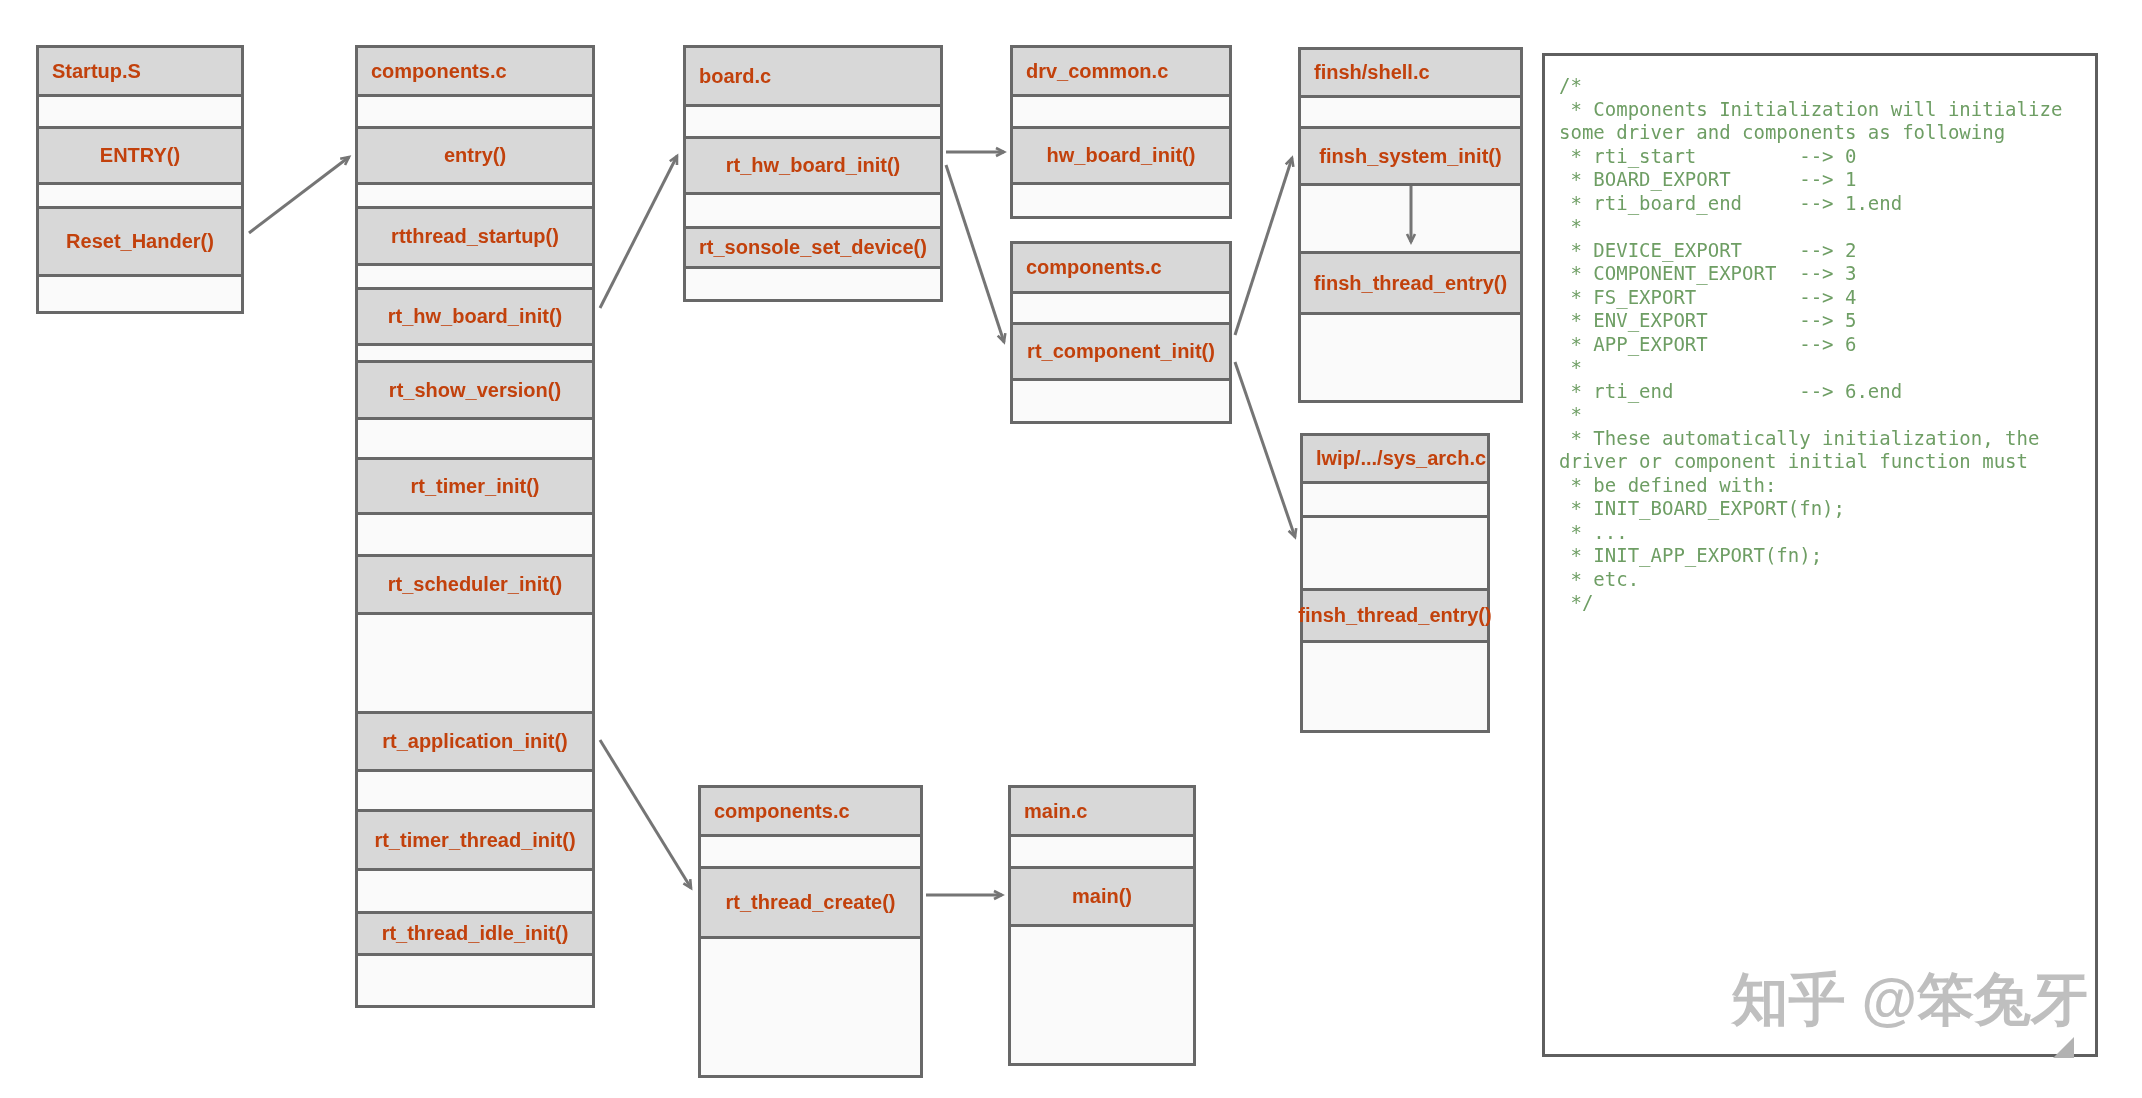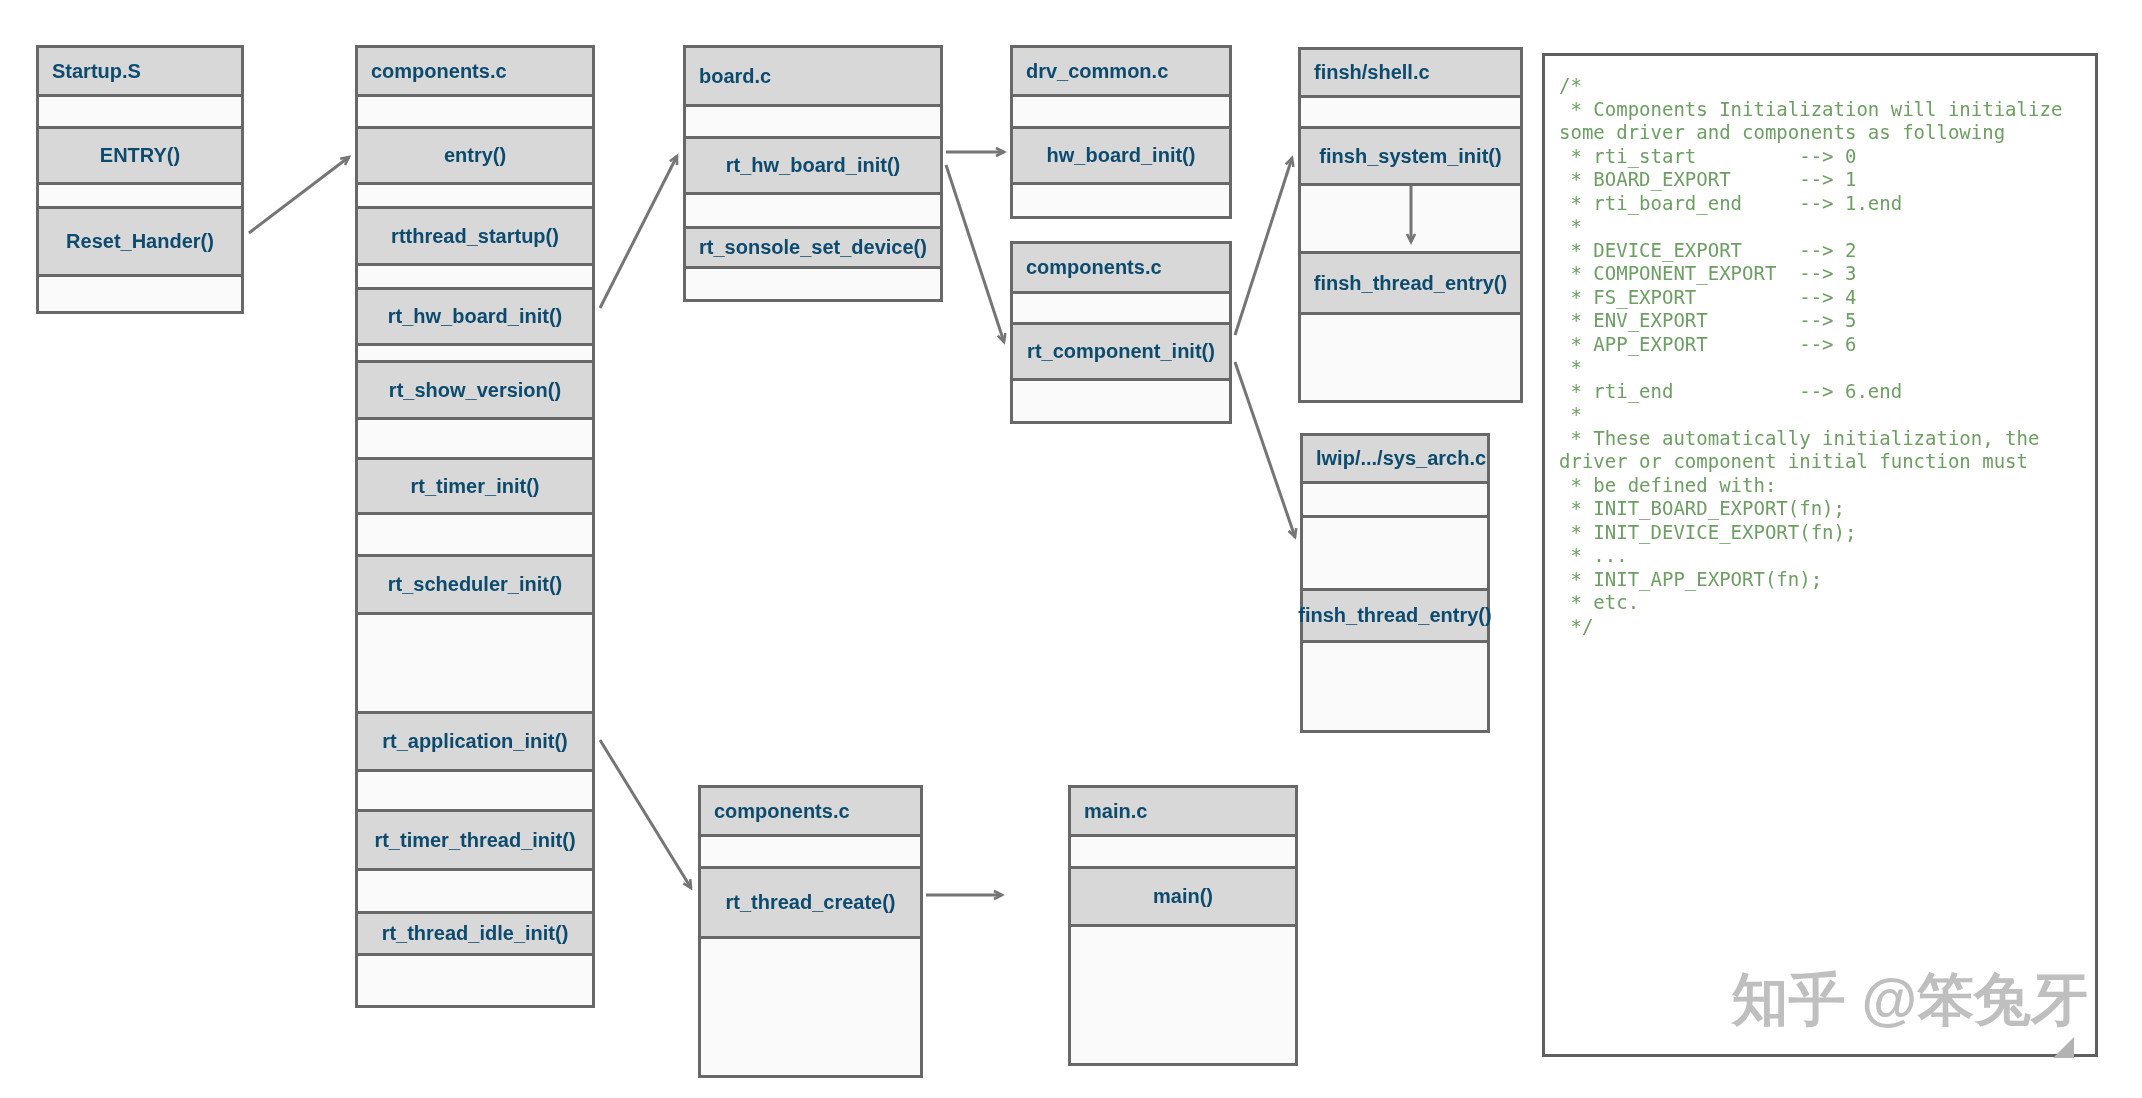--- a/index.html
+++ b/index.html
@@ -12,21 +12,21 @@
   }
   .box{
     position:absolute;
     border:3px solid #686868;
     box-sizing:border-box;
     background:#fafafa;
   }
   .row{
     box-sizing:border-box;
     display:flex;align-items:center;justify-content:center;
-    font-weight:bold;font-size:20px;color:#0c4a6e;
+    font-weight:bold;font-size:20px;color:#c2410c;
     white-space:nowrap;overflow:visible;
   }
   .row + .row{border-top:3px solid #686868;}
   .hdr{justify-content:flex-start;padding-left:13px;background:#d8d8d8;}
   .fn{background:#d8d8d8;}
   .empty{background:#fafafa;}
   #arrow-layer{position:absolute;left:0;top:0;width:2142px;height:1098px;pointer-events:none;}
   .codepanel{
     position:absolute;left:1542px;top:53px;width:556px;height:1004px;
     border:3px solid #5f5f5f;box-sizing:border-box;background:#ffffff;
@@ -128,21 +128,21 @@
     <div class="row empty" style="height:90px"></div>
   </div>
 
   <div class="box" style="left:698px;top:785px;width:225px;">
     <div class="row hdr" style="height:46px">components.c</div>
     <div class="row empty" style="height:32px"></div>
     <div class="row fn" style="height:70px">rt_thread_create()</div>
     <div class="row empty" style="height:139px"></div>
   </div>
 
-  <div class="box" style="left:1068px;top:785px;width:230px;">
+  <div class="box" style="left:1008px;top:785px;width:188px;">
     <div class="row hdr" style="height:46px">main.c</div>
     <div class="row empty" style="height:32px"></div>
     <div class="row fn" style="height:58px">main()</div>
     <div class="row empty" style="height:139px"></div>
   </div>
 
   <div class="codepanel">
     <div class="codeline">/*</div>
     <div class="codeline"> * Components Initialization will initialize</div>
     <div class="codeline">some driver and components as following</div>
@@ -155,21 +155,20 @@
     <div class="codeline"> * FS_EXPORT         --&gt; 4</div>
     <div class="codeline"> * ENV_EXPORT        --&gt; 5</div>
     <div class="codeline"> * APP_EXPORT        --&gt; 6</div>
     <div class="codeline"> *</div>
     <div class="codeline"> * rti_end           --&gt; 6.end</div>
     <div class="codeline"> *</div>
     <div class="codeline"> * These automatically initialization, the</div>
     <div class="codeline">driver or component initial function must</div>
     <div class="codeline"> * be defined with:</div>
     <div class="codeline"> * INIT_BOARD_EXPORT(fn);</div>
-    <div class="codeline"> * INIT_DEVICE_EXPORT(fn);</div>
     <div class="codeline"> * ...</div>
     <div class="codeline"> * INIT_APP_EXPORT(fn);</div>
     <div class="codeline"> * etc.</div>
     <div class="codeline"> */</div>
   </div>
 
   <div class="watermark">知乎 @笨兔牙</div>
   <div class="corner-tri"></div>
 
   <svg id="arrow-layer" xmlns="http://www.w3.org/2000/svg">

